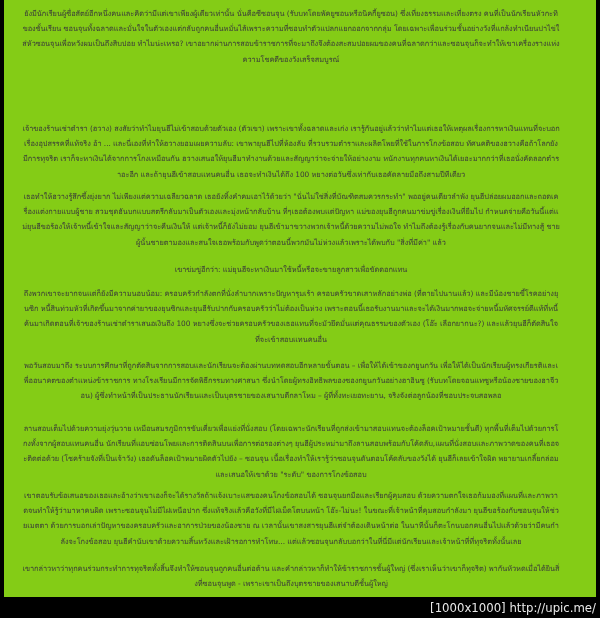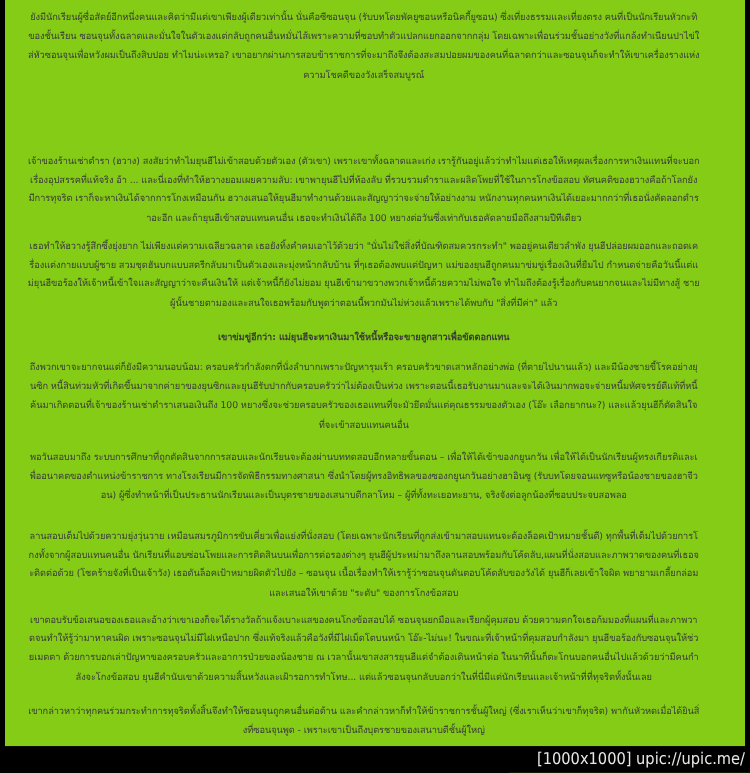--- a/index.html
+++ b/index.html
@@ -54,23 +54,23 @@
       white-space: nowrap;
     }
   </style>
 </head>
 <body>
 
 <div class="panel">
   <p class="para" style="top:6px;">ยังมีนักเรียนผู้ซื่อสัตย์อีกหนึ่งคนและคิดว่ามีแต่เขาเพียงผู้เดียวเท่านั้น นั่นคือซีซอนจุน (รับบทโดยพัคยูซอนหรือนิคกี้ยูซอน) ซึ่งเที่ยงธรรมและเที่ยงตรง คนที่เป็นนักเรียนหัวกะทิของชั้นเรียน ซอนจุนทั้งฉลาดและมั่นใจในตัวเองแต่กลับถูกคนอื่นหมั่นไส้เพราะความที่ซอบทำตัวแปลกแยกออกจากกลุ่ม โดยเฉพาะเพื่อนร่วมชั้นอย่างวังที่แกล้งทำเนียนปาไข่ใส่หัวซอนจุนเพื่อหวังผมเป็นถึงสิบปอย ทำไมน่ะเหรอ? เขาอยากผ่านการสอบข้าราชการที่จะมาถึงจึงต้องสะสมปอยผมของคนที่ฉลาดกว่าและซอนจุนก็จะทำให้เขาเครื่องรางแห่งความโชคดีของวังเสร็จสมบูรณ์</p>
   <p class="para" style="top:121px;">เจ้าของร้านเช่าตำรา (ฮวาง) สงสัยว่าทำไมยุนฮีไม่เข้าสอบด้วยตัวเอง (ตัวเขา) เพราะเขาทั้งฉลาดและเก่ง เรารู้กันอยู่แล้วว่าทำไมแต่เธอให้เหตุผลเรื่องการหาเงินแทนที่จะบอกเรื่องอุปสรรคที่แท้จริง อ้า ... และนี่เองที่ทำให้ฮวางยอมเผยความลับ: เขาพายุนฮีไปที่ห้องลับ ที่รวบรวมตำราและผลิตโพยที่ใช้ในการโกงข้อสอบ ทัศนคติของฮวางคือถ้าโลกยังมีการทุจริต เราก็จะหาเงินได้จากการโกงเหมือนกัน ฮวางเสนอให้ยุนฮีมาทำงานด้วยและสัญญาว่าจะจ่ายให้อย่างงาม หนักงานทุกคนหาเงินได้เยอะมากกว่าที่เธอนั่งคัดลอกตำราอะอีก และถ้ายุนฮีเข้าสอบแทนคนอื่น เธอจะทำเงินได้ถึง 100 หยางต่อวันซึ่งเท่ากับเธอคัดลายมือถึงสามปีทีเดียว</p>
   <p class="para" style="top:189px;">เธอทำให้ฮวางรู้สึกซึ้งยุ่งยาก ไม่เพียงแต่ความเฉลียวฉลาด เธอยังทิ้งคำคมเอาไว้ด้วยว่า "นั่นไม่ใช่สิ่งที่บัณฑิตสมควรกระทำ"   พออยู่คนเดียวลำพัง ยุนฮีปล่อยผมออกและถอดเครื่องแต่งกายแบบผู้ชาย สวมชุดฮันบกแบบสตรีกลับมาเป็นตัวเองและมุ่งหน้ากลับบ้าน ที่ๆเธอต้องพบแต่ปัญหา แม่ของยุนฮีถูกคนมาข่มขู่เรื่องเงินที่ยืมไป กำหนดจ่ายคือวันนี้แต่แม่ยุนฮีขอร้องให้เจ้าหนี้เข้าใจและสัญญาว่าจะคืนเงินให้ แต่เจ้าหนี้ก็ยังไม่ยอม ยุนฮีเข้ามาขวางพวกเจ้าหนี้ด้วยความไม่พอใจ ทำไมถึงต้องรู้เรื่องกับคนยากจนและไม่มีทางสู้ ชายผู้นั้นชายตามองและสนใจเธอพร้อมกับพูดว่าตอนนี้พวกมันไม่ห่วงแล้วเพราะได้พบกับ "สิ่งที่มีค่า" แล้ว</p>
-  <p class="para" style="top:262px;font-weight:bold;">เขาข่มขู่อีกว่า: แม่ยุนฮีจะหาเงินมาใช้หนี้หรือจะขายลูกสาวเพื่อขัดดอกแทน</p>
+  <p class="para" style="top:262px;">เขาข่มขู่อีกว่า: แม่ยุนฮีจะหาเงินมาใช้หนี้หรือจะขายลูกสาวเพื่อขัดดอกแทน</p>
   <p class="para" style="top:286px;">ถึงพวกเขาจะยากจนแต่ก็ยังมีความนอบน้อม: ครอบครัวกำลังตกที่นั่งลำบากเพราะปัญหารุมเร้า ครอบครัวขาดเสาหลักอย่างพ่อ (ที่ตายไปนานแล้ว) และมีน้องชายขี้โรคอย่างยุนซิก หนี้สินท่วมหัวที่เกิดขึ้นมาจากค่ายาของยุนซิกและยุนฮีรับปากกับครอบครัวว่าไม่ต้องเป็นห่วง เพราะตอนนี้เธอรับงานมาและจะได้เงินมากพอจะจ่ายหนี้มหัศจรรย์ดีแท้ที่หนี้ค้นมาเกิดตอนที่เจ้าของร้านเช่าตำราเสนอเงินถึง 100 หยางซึ่งจะช่วยครอบครัวของเธอแทนที่จะมัวยึดมั่นแต่คุณธรรมของตัวเอง (โอ๊ะ เลือกยากนะ?) และแล้วยุนฮีก็ตัดสินใจที่จะเข้าสอบแทนคนอื่น</p>
   <p class="para" style="top:358px;">พอวันสอบมาถึง ระบบการศึกษาที่ถูกตัดสินจากการสอบและนักเรียนจะต้องผ่านบททดสอบอีกหลายขั้นตอน – เพื่อให้ได้เข้าของกยูนกวัน เพื่อให้ได้เป็นนักเรียนผู้ทรงเกียรติและเพื่ออนาคตของตำแหน่งข้าราชการ ทางโรงเรียนมีการจัดพิธีกรรมทางศาสนา ซึ่งนำโดยผู้ทรงอิทธิพลของซองกยูนกวันอย่างฮาอินซู (รับบทโดยจอนแทซูหรือน้องชายของฮาจีวอน) ผู้ซึ่งทำหน้าที่เป็นประธานนักเรียนและเป็นบุตรชายของเสนาบดีกลาโหม – ผู้ที่ทั้งทะเยอทะยาน, จริงจังต่อลูกน้องที่ชอบประจบสอพลอ</p>
   <p class="para" style="top:421px;">ลานสอบเต็มไปด้วยความยุ่งวุ่นวาย เหมือนสมรภูมิการขับเคี่ยวเพื่อแย่งที่นั่งสอบ (โดยเฉพาะนักเรียนที่ถูกส่งเข้ามาสอบแทนจะต้องล็อคเป้าหมายชั้นดี) ทุกพื้นที่เต็มไปด้วยการโกงทั้งจากผู้สอบแทนคนอื่น นักเรียนที่แอบซ่อนโพยและการติดสินบนเพื่อการต่อรองต่างๆ ยุนฮีผู้ประหม่ามาถึงลานสอบพร้อมกับโค้ดลับ,แผนที่นั่งสอบและภาพวาดของคนที่เธอจะติดต่อด้วย (โชคร้ายจังที่เป็นเจ้าวัง) เธอดันล็อคเป้าหมายผิดตัวไปยัง – ซอนจุน เนื้อเรื่องทำให้เรารู้ว่าซอนจุนดันตอบโค้ดลับของวังได้ ยุนฮีก็เลยเข้าใจผิด พยายามเกลี้ยกล่อมและเสนอให้เขาด้วย "ระดับ" ของการโกงข้อสอบ</p>
   <p class="para" style="top:488px;">เขาตอบรับข้อเสนอของเธอและอ้างว่าเขาเองก็จะได้รางวัลถ้าแจ้งเบาะแสของคนโกงข้อสอบได้ ซอนจุนยกมือและเรียกผู้คุมสอบ ด้วยความตกใจเธอก้มมองที่แผนที่และภาพวาดจนทำให้รู้ว่ามาหาคนผิด เพราะซอนจุนไม่มีไฝเหนือปาก ซึ่งแท้จริงแล้วคือวังที่มีไฝเม็ดโตบนหน้า โอ๊ะ-ไม่นะ! ในขณะที่เจ้าหน้าที่คุมสอบกำลังมา ยุนฮีขอร้องกับซอนจุนให้ช่วยเมตตา ด้วยการบอกเล่าปัญหาของครอบครัวและอาการป่วยของน้องชาย ณ เวลานั้นเขาสงสารยุนฮีแต่จำต้องเดินหน้าต่อ ในนาทีนั้นก็ตะโกนบอกคนอื่นไปแล้วด้วยว่ามีคนกำลังจะโกงข้อสอบ ยุนฮีคำนับเขาด้วยความสิ้นหวังและเฝ้ารอการทำโทษ... แต่แล้วซอนจุนกลับบอกว่าในที่นี่มีแต่นักเรียนและเจ้าหน้าที่ที่ทุจริตทั้งนั้นเลย</p>
   <p class="para" style="top:561px;">เขากล่าวหาว่าทุกคนร่วมกระทำการทุจริตทั้งสิ้นจึงทำให้ซอนจุนถูกคนอื่นต่อต้าน และคำกล่าวหาก็ทำให้ข้าราชการชั้นผู้ใหญ่ (ซึ่งเราเห็นว่าเขาก็ทุจริต) พากันหัวหดเมื่อได้ยินสิ่งที่ซอนจุนพูด - เพราะเขาเป็นถึงบุตรชายของเสนาบดีชั้นผู้ใหญ่</p>
 </div>
 
 <div class="footer">
-  <span class="watermark">[1000x1000] upic://upic.me/</span>
+  <span class="watermark">[1000x1000] http://upic.me/</span>
 </div>
 
 </body></html>

